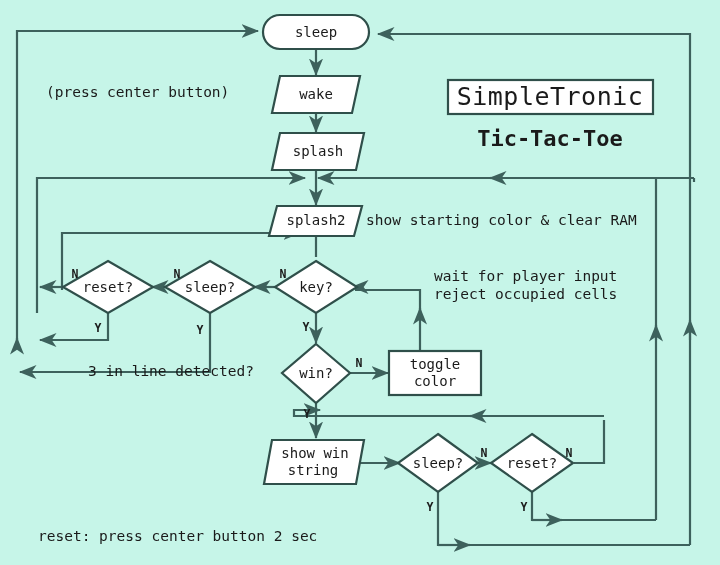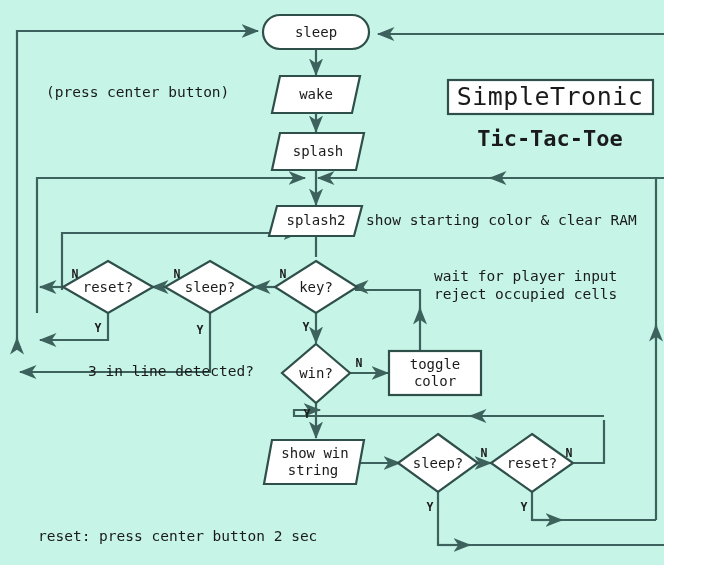--- a/index.html
+++ b/index.html
@@ -2,21 +2,21 @@
 <html><head>
 <meta charset="utf-8">
 <style>
   html, body {
     margin: 0;
     padding: 0;
     background: #ffffff;
   }
   #canvas-wrap {
     position: relative;
-    width: 664px;
+    width: 720px;
     height: 565px;
     background: #ddf7ef;
     overflow: hidden;
     font-family: "DejaVu Sans Mono", monospace;
   }
   #inner-bg {
     position: absolute;
     left: 0; top: 0;
     width: 720px; height: 565px;
     background: #c6f5e8;

